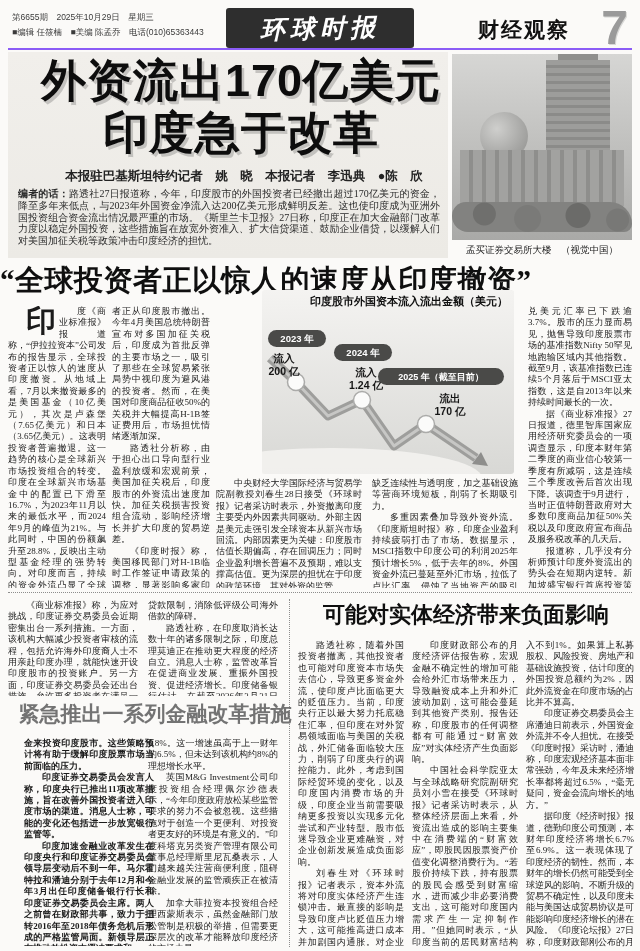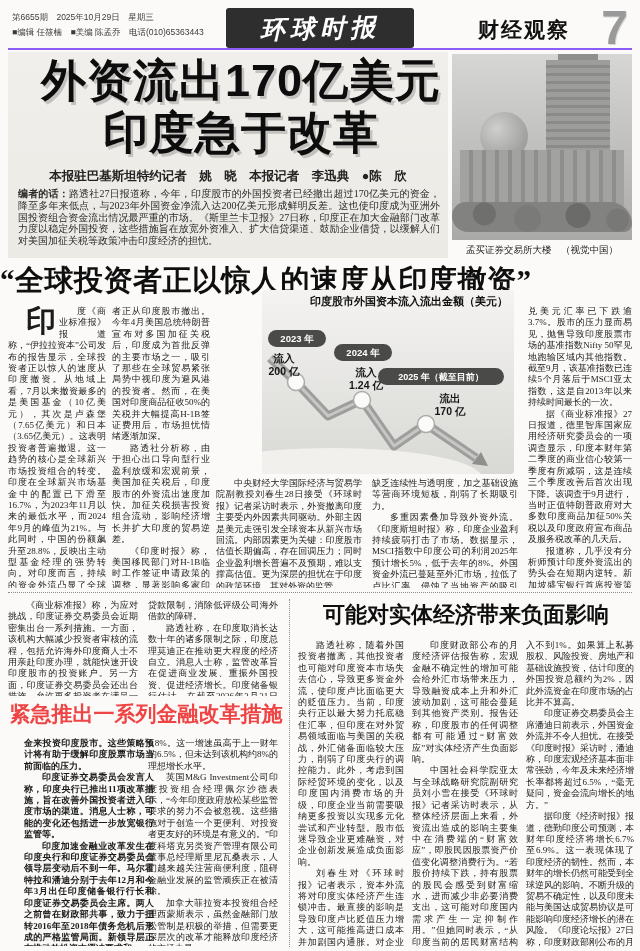--- a/index.html
+++ b/index.html
@@ -17,21 +17,21 @@
            font-family:"Liberation Sans",sans-serif;color:#111;}
   .pgnum{position:absolute;right:4px;top:-6px;font-size:48px;font-weight:bold;color:#9a9a9a;
          font-family:"Liberation Sans",sans-serif;text-shadow:1px 1px 0 #d8d8d6;}
   
   .leadpanel{position:absolute;left:8px;top:52px;width:440px;height:206px;
              background:linear-gradient(180deg,#f1efeb 0%,#eceae5 100%);}
   .h1line{position:absolute;left:8px;width:440px;text-align:center;font-family:"Liberation Sans",sans-serif;
           font-weight:900;font-size:45px;line-height:50px;color:#0d0d0d;letter-spacing:1px;
           text-shadow:2.5px 3px 0 rgba(40,40,40,.22);white-space:nowrap;padding-left:13px;}
   .byline{position:absolute;left:8px;top:168px;width:440px;text-align:center;font-size:12.5px;
-          font-weight:bold;color:#222;}
+          font-weight:bold;color:#222;padding-left:16px;}
   .ednote{position:absolute;left:18px;top:188px;width:422px;height:66px;overflow:hidden;
           font-size:10px;line-height:11.8px;text-align:justify;color:#2a2a2a;}
   .ednote .lbl{font-weight:bold;}
   
   .photo{position:absolute;left:452px;top:54px;width:180px;height:186px;overflow:hidden;
          background:linear-gradient(180deg,#d6d6d4 0%,#c2c2c0 45%,#a9a9a7 100%);}
   .ph-tower{position:absolute;right:22px;top:6px;width:64px;height:132px;
             background:repeating-linear-gradient(180deg,#9d9d9b 0 5px,#8b8b89 5px 8px);}
   .ph-towertop{position:absolute;right:34px;top:0;width:40px;height:10px;background:#8f8f8d;}
   .ph-dome{position:absolute;left:28px;top:58px;width:48px;height:48px;border-radius:50%;
@@ -40,22 +40,22 @@
           background:repeating-linear-gradient(90deg,#a2a2a0 0 9px,#8e8e8c 9px 13px);}
   .ph-trees{position:absolute;left:0;bottom:8px;width:180px;height:30px;border-radius:14px 22px 8px 16px;
             background:radial-gradient(circle at 18% 40%,#6f6f6d 0 11px,transparent 12px),
                        radial-gradient(circle at 42% 55%,#7a7a78 0 13px,transparent 14px),
                        radial-gradient(circle at 70% 45%,#6b6b69 0 12px,transparent 13px),
                        radial-gradient(circle at 92% 60%,#787876 0 11px,transparent 12px),#828280;}
   .caption{position:absolute;left:452px;top:244px;width:180px;font-size:9.5px;color:#222;text-align:center;white-space:nowrap;}
   
   .s1head{position:absolute;left:0;top:262px;width:640px;font-size:29px;line-height:36px;
           font-weight:900;color:#0f0f0f;letter-spacing:.5px;white-space:nowrap;}
-  .blhead{position:absolute;left:1px;top:700px;width:290px;text-align:center;font-size:21px;
-          font-weight:900;color:#ef4444;white-space:nowrap;}
+  .blhead{position:absolute;left:10px;top:700px;width:290px;text-align:center;font-size:21px;
+          font-weight:900;color:#737373;white-space:nowrap;}
   .brhead{position:absolute;left:296px;top:600px;width:340px;text-align:center;font-size:22px;
           font-weight:900;color:#0f0f0f;white-space:nowrap;}
   
   .bodycol{position:absolute;font-size:9px;line-height:11.4px;text-align:justify;color:#1b1b1b;overflow:hidden;}
   .bodycol p{margin:0;text-indent:2em;}
   .cont p:first-child{text-indent:0;}
   .dropcap{float:left;font-size:30px;line-height:26px;font-weight:900;padding:2px 3px 0 0;
            font-family:"Liberation Sans",sans-serif;}
   
   .hdot{position:absolute;left:8px;top:592px;width:624px;border-top:1.5px dotted #8d8d8d;}

